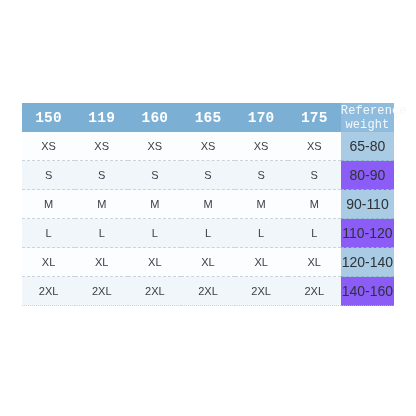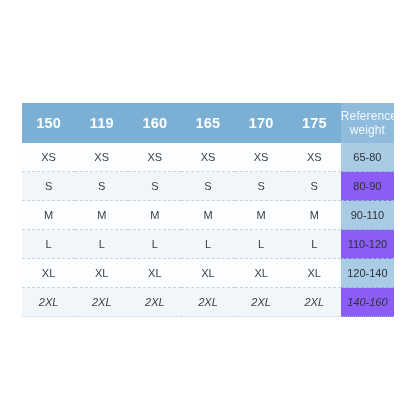--- a/index.html
+++ b/index.html
@@ -24,28 +24,29 @@
   table.size-chart {
     border-collapse: collapse;
     width: 372px;
     table-layout: fixed;
   }
 
   
   table.size-chart thead th {
     background: #7cafd4;
     color: #ffffff;
-    height: 40px;
+    height: 29px;
     padding: 0;
     text-align: center;
     vertical-align: middle;
     font-weight: bold;
     font-size: 14.5px;
     letter-spacing: 0.2px;
     border: none;
+    font-family: Liberation Mono, monospace;
   }
   table.size-chart thead th.ref-head {
     background: #8fbcdd;
     font-weight: normal;
     font-size: 12px;
     letter-spacing: 0.1px;
     color: #f2f8fc;
   }
 
   
@@ -59,30 +60,29 @@
     border-bottom: 1px dashed #c9d4de;
     background: #fbfdfe;
   }
   table.size-chart tbody tr.alt td {
     background: #f1f6fa;
   }
 
   table.size-chart tbody td.ref-cell {
     background: #a9cbe3;
     color: #2d3238;
-    font-size: 11px;
+    font-size: 14px;
     border-bottom: 1px dashed #8fb4cd;
   }
   table.size-chart tbody tr.alt td.ref-cell {
     background: #8b5cf6;
   }
 
   table.size-chart tbody tr:last-child td {
     border-bottom: 1px dotted #cfd8e0;
-    font-style: italic;
   }
   table.size-chart tbody tr:last-child td.ref-cell {
     border-bottom: 1px dotted #93b6ce;
   }
 </style>
 </head>
 <body>
 
 <div id="size-chart-wrap">
   <table class="size-chart">

